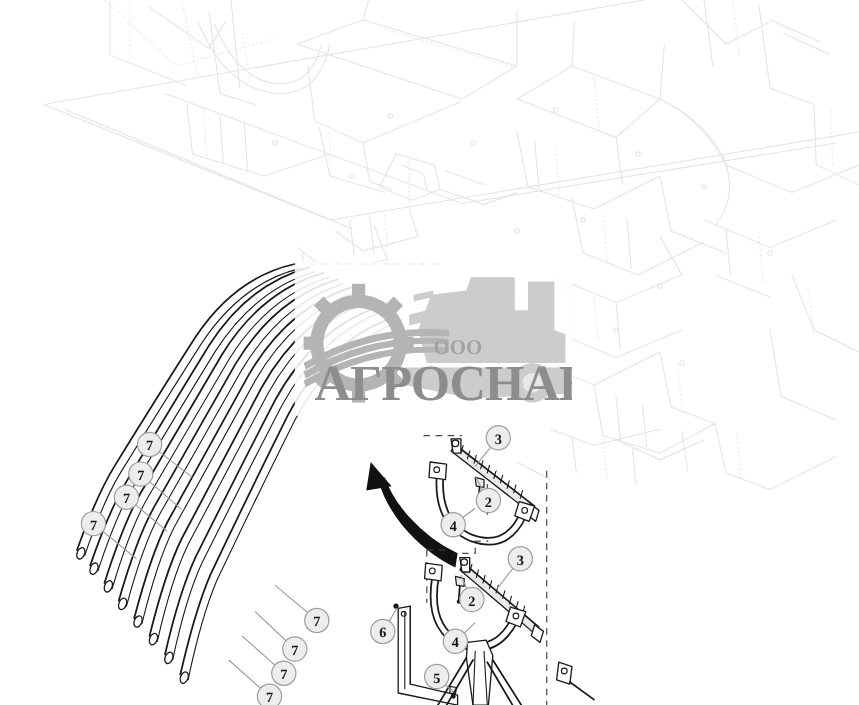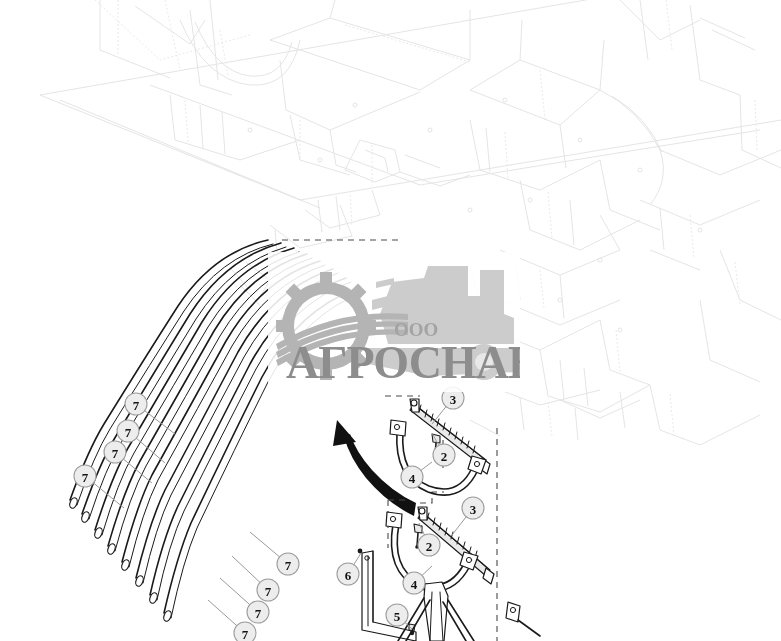--- a/index.html
+++ b/index.html
@@ -96,21 +96,21 @@
     font-size: 13px;
     font-weight: bold;
     fill: #141414;
     text-anchor: middle;
     dominant-baseline: central;
   }
   
   #watermark {
     position: absolute;
     left: 268px;
-    top: 252px;
+    top: 238px;
     width: 252px;
     height: 140px;
     background: rgba(255,255,255,0.88);
     overflow: hidden;
   }
   #watermark .wm-svg { display: block; }
   .wm-shape { fill: #b4b4b4; }
   .wm-shape-light { fill: #cccccc; }
   .wm-text-main {
     font-family: "Liberation Serif", serif;

